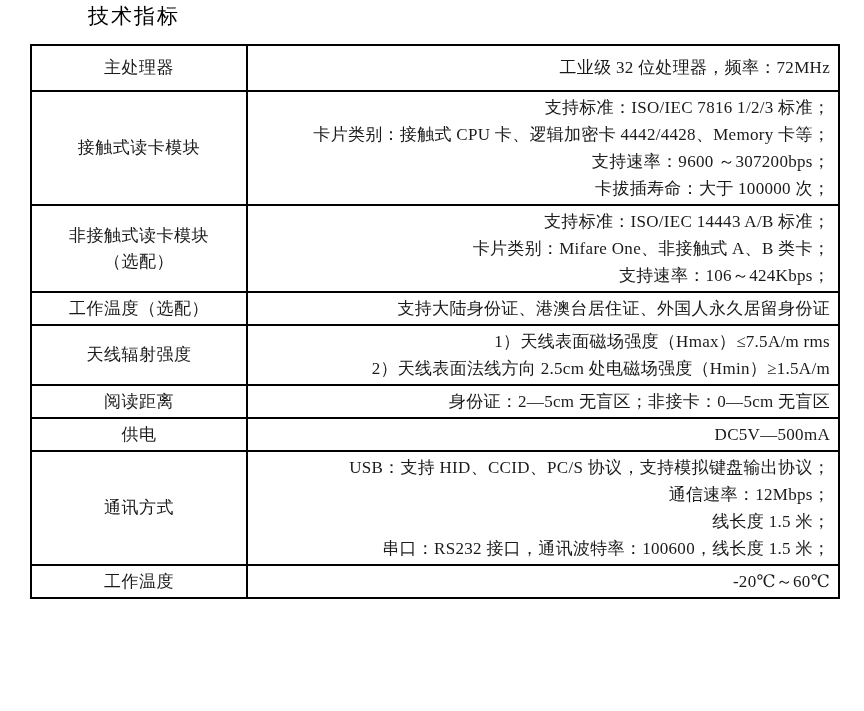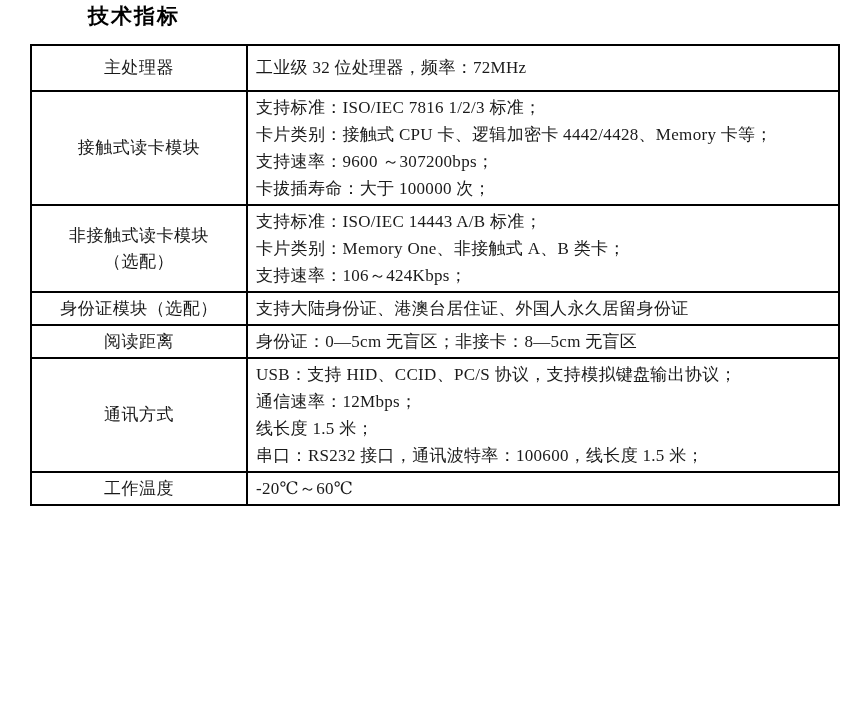--- a/index.html
+++ b/index.html
@@ -15,21 +15,21 @@
     color: #1a1a1a;
     overflow: hidden;
   }
   .page-title {
     position: absolute;
     left: 88px;
     top: 2px;
     margin: 0;
     font-family: "Liberation Sans", "DejaVu Sans", sans-serif;
     font-size: 21px;
-    font-weight: bold;
+    font-weight: normal;
     color: #000000;
     letter-spacing: 2px;
   }
   .spec-table {
     position: absolute;
     left: 30px;
     top: 44px;
     width: 810px;
     border-collapse: collapse;
     table-layout: fixed;
@@ -41,21 +41,21 @@
     vertical-align: middle;
   }
   .label-cell {
     width: 198px;
     text-align: center;
     white-space: pre-line;
     letter-spacing: 0.5px;
     line-height: 26px;
   }
   .value-cell {
-    text-align: left;
+    text-align: right;
     padding-left: 9px;
   }
   .value-line {
     line-height: 27px;
     white-space: nowrap;
     letter-spacing: 0.3px;
   }
   .spec-row:first-child td {
     padding-top: 8px;
     padding-bottom: 9px;
@@ -83,43 +83,56 @@
           <div class="value-line">支持速率：9600 ～307200bps；</div>
           <div class="value-line">卡拔插寿命：大于 100000 次；</div>
         </td>
   </tr>
 
   <tr class="spec-row">
     <td class="label-cell">非接触式读卡模块
 （选配）</td>
     <td class="value-cell">
           <div class="value-line">支持标准：ISO/IEC 14443 A/B 标准；</div>
-          <div class="value-line">卡片类别：Memory One、非接触式 A、B 类卡；</div>
+          <div class="value-line">卡片类别：Mifare One、非接触式 A、B 类卡；</div>
           <div class="value-line">支持速率：106～424Kbps；</div>
         </td>
   </tr>
 
 
   <tr class="spec-row">
-    <td class="label-cell">身份证模块（选配）</td>
+    <td class="label-cell">工作温度（选配）</td>
     <td class="value-cell">
           <div class="value-line">支持大陆身份证、港澳台居住证、外国人永久居留身份证</div>
         </td>
   </tr>
 
 
+  <tr class="spec-row">
+    <td class="label-cell">天线辐射强度</td>
+    <td class="value-cell">
+          <div class="value-line">1）天线表面磁场强度（Hmax）≤7.5A/m rms</div>
+          <div class="value-line">2）天线表面法线方向 2.5cm 处电磁场强度（Hmin）≥1.5A/m</div>
+        </td>
+  </tr>
 
   <tr class="spec-row">
     <td class="label-cell">阅读距离</td>
     <td class="value-cell">
-          <div class="value-line">身份证：0—5cm 无盲区；非接卡：8—5cm 无盲区</div>
+          <div class="value-line">身份证：2—5cm 无盲区；非接卡：0—5cm 无盲区</div>
         </td>
   </tr>
 
 
+  <tr class="spec-row">
+    <td class="label-cell">供电</td>
+    <td class="value-cell">
+          <div class="value-line">DC5V—500mA</div>
+        </td>
+  </tr>
 
   <tr class="spec-row">
     <td class="label-cell">通讯方式</td>
     <td class="value-cell">
           <div class="value-line">USB：支持 HID、CCID、PC/S 协议，支持模拟键盘输出协议；</div>
           <div class="value-line">通信速率：12Mbps；</div>
           <div class="value-line">线长度 1.5 米；</div>
           <div class="value-line">串口：RS232 接口，通讯波特率：100600，线长度 1.5 米；</div>
         </td>
   </tr>

